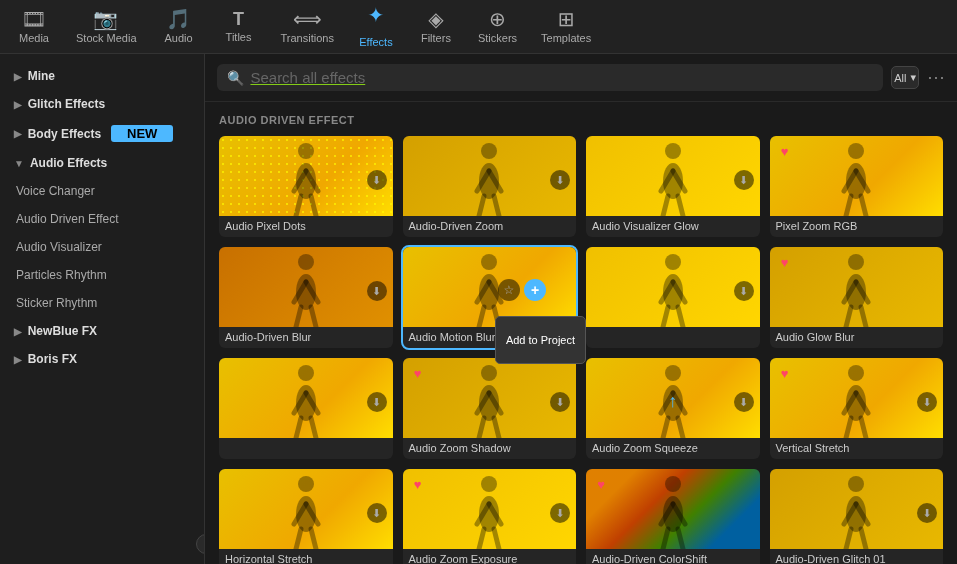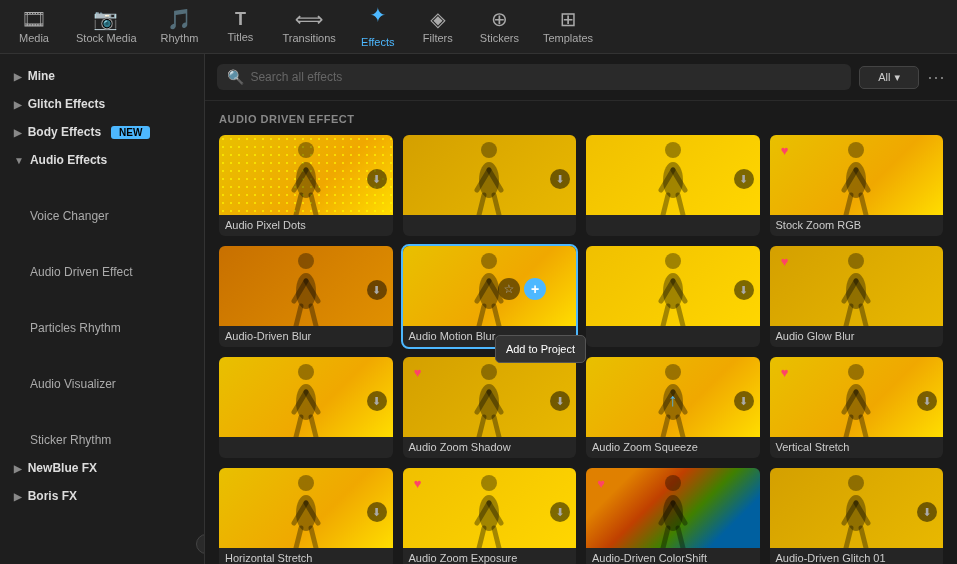--- a/index.html
+++ b/index.html
@@ -73,35 +73,34 @@
     }
     .sidebar-item.section {
       font-weight: 600;
       color: #ddd;
       font-size: 12px;
     }
     .sidebar-item.active-item {
       color: #4db8ff;
     }
     .sidebar-item.sub {
-      padding-left: 30px;
+      padding-left: 16px;
       font-size: 12px;
       color: #aaa;
-      margin-top: 28px;
     }
     .sidebar-chevron {
       font-size: 10px;
       color: #888;
     }
     .badge-new {
       background: #4db8ff;
       color: #000;
-      font-size: 10px;
+      font-size: 13px;
       font-weight: bold;
-      padding: 1px 8px;
+      padding: 1px 16px;
       border-radius: 3px;
       margin-left: 4px;
     }
     .sidebar-collapse-btn {
       position: absolute;
       bottom: 8px;
       left: 196px;
       background: #2a2a2a;
       border: 1px solid #444;
       border-radius: 50%;
@@ -140,33 +139,34 @@
       align-items: center;
       background: #2a2a2a;
       border-radius: 6px;
       padding: 5px 10px;
       gap: 6px;
     }
     .search-input-wrap input {
       background: transparent;
       border: none;
       color: #84cc16;
-      font-size: 12px;
+      font-size: 15px;
       outline: none;
       flex: 1;
+      text-decoration: underline;
     }
     .search-input-wrap input::placeholder { color: #666; }
     .search-icon-label { color: #777; font-size: 14px; }
     .filter-btn {
       background: #2a2a2a;
       border: 1px solid #444;
       border-radius: 5px;
       color: #ccc;
       font-size: 11px;
-      padding: 4px 18px;
+      padding: 4px 2px;
       cursor: pointer;
       display: flex;
       align-items: center;
       gap: 4px;
     }
     .more-btn {
       background: none;
       border: none;
       color: #888;
       font-size: 18px;
@@ -290,21 +290,21 @@
     }
 
     
     .add-to-project-popup {
       position: absolute;
       bottom: -16px;
       right: -10px;
       background: #333;
       border: 1px solid #555;
       border-radius: 5px;
-      padding: 7px 10px;
+      padding: 17px 10px;
       font-size: 11px;
       color: #fff;
       white-space: nowrap;
       z-index: 100;
       cursor: pointer;
     }
     .add-icon-circle {
       position: absolute;
       bottom: 26px;
       right: 30px;
@@ -354,21 +354,21 @@
   <div class="nav-item">
     <span class="nav-icon">🎞</span>
     <span>Media</span>
   </div>
   <div class="nav-item">
     <span class="nav-icon">📷</span>
     <span>Stock Media</span>
   </div>
   <div class="nav-item">
     <span class="nav-icon">🎵</span>
-    <span>Rhythm</span>
+    <span>Audio</span>
   </div>
   <div class="nav-item">
     <span class="nav-icon" style="font-weight:bold;font-size:18px;">T</span>
     <span>Titles</span>
   </div>
   <div class="nav-item">
     <span class="nav-icon">⟺</span>
     <span>Transitions</span>
   </div>
   <div class="nav-item active">
@@ -417,25 +417,25 @@
 
       <div class="sidebar-item sub">
         <span>Voice Changer</span>
       </div>
 
       <div class="sidebar-item sub active-item">
         <span>Audio Driven Effect</span>
       </div>
 
       <div class="sidebar-item sub">
+        <span>Audio Visualizer</span>
+      </div>
+
+      <div class="sidebar-item sub">
         <span>Particles Rhythm</span>
-      </div>
-
-      <div class="sidebar-item sub">
-        <span>Audio Visualizer</span>
       </div>
 
       <div class="sidebar-item sub">
         <span>Sticker Rhythm</span>
       </div>
 
       <div class="sidebar-item section">
         <span class="sidebar-chevron">▶</span>
         <span>NewBlue FX</span>
       </div>
@@ -500,60 +500,62 @@
     <line x1="20" y1="30" x2="8" y2="50" stroke="rgba(0,0,0,0.35)" stroke-width="5" stroke-linecap="round"></line>
     <line x1="20" y1="30" x2="32" y2="50" stroke="rgba(0,0,0,0.35)" stroke-width="5" stroke-linecap="round"></line>
     <line x1="15" y1="55" x2="10" y2="75" stroke="rgba(0,0,0,0.35)" stroke-width="5" stroke-linecap="round"></line>
     <line x1="25" y1="55" x2="30" y2="75" stroke="rgba(0,0,0,0.35)" stroke-width="5" stroke-linecap="round"></line>
   </svg>
               </div>
 
       <div class="card-download">⬇</div>
 
     </div>
+    <div class="card-label">Audio-Driven Zoom</div>
 
   </div>
           <div class="effect-card">
     <div class="card-thumb thumb-bright">
 
       <div class="figure">
                 <svg viewBox="0 0 40 75" fill="rgba(0,0,0,0.35)" xmlns="http://www.w3.org/2000/svg">
     <circle cx="20" cy="10" r="8"></circle>
     <ellipse cx="20" cy="40" rx="10" ry="18"></ellipse>
     <line x1="20" y1="30" x2="8" y2="50" stroke="rgba(0,0,0,0.35)" stroke-width="5" stroke-linecap="round"></line>
     <line x1="20" y1="30" x2="32" y2="50" stroke="rgba(0,0,0,0.35)" stroke-width="5" stroke-linecap="round"></line>
     <line x1="15" y1="55" x2="10" y2="75" stroke="rgba(0,0,0,0.35)" stroke-width="5" stroke-linecap="round"></line>
     <line x1="25" y1="55" x2="30" y2="75" stroke="rgba(0,0,0,0.35)" stroke-width="5" stroke-linecap="round"></line>
   </svg>
               </div>
 
       <div class="card-download">⬇</div>
 
     </div>
+    <div class="card-label">Audio Visualizer Glow</div>
 
   </div>
           <div class="effect-card">
     <div class="card-thumb thumb-yellow">
 
       <div class="figure">
                 <svg viewBox="0 0 40 75" fill="rgba(0,0,0,0.35)" xmlns="http://www.w3.org/2000/svg">
     <circle cx="20" cy="10" r="8"></circle>
     <ellipse cx="20" cy="40" rx="10" ry="18"></ellipse>
     <line x1="20" y1="30" x2="8" y2="50" stroke="rgba(0,0,0,0.35)" stroke-width="5" stroke-linecap="round"></line>
     <line x1="20" y1="30" x2="32" y2="50" stroke="rgba(0,0,0,0.35)" stroke-width="5" stroke-linecap="round"></line>
     <line x1="15" y1="55" x2="10" y2="75" stroke="rgba(0,0,0,0.35)" stroke-width="5" stroke-linecap="round"></line>
     <line x1="25" y1="55" x2="30" y2="75" stroke="rgba(0,0,0,0.35)" stroke-width="5" stroke-linecap="round"></line>
   </svg>
               </div>
       <div class="card-fav">
                 <span class="fav-heart">♥</span>
               </div>
 
     </div>
-    <div class="card-label">Stock Zoom RGB</div>
+    <div class="card-label">Pixel Zoom RGB</div>
 
   </div>
           <div class="effect-card">
     <div class="card-thumb thumb-orange">
 
       <div class="figure">
                 <svg viewBox="0 0 40 75" fill="rgba(0,0,0,0.35)" xmlns="http://www.w3.org/2000/svg">
     <circle cx="20" cy="10" r="8"></circle>
     <ellipse cx="20" cy="40" rx="10" ry="18"></ellipse>
     <line x1="20" y1="30" x2="8" y2="50" stroke="rgba(0,0,0,0.35)" stroke-width="5" stroke-linecap="round"></line>

